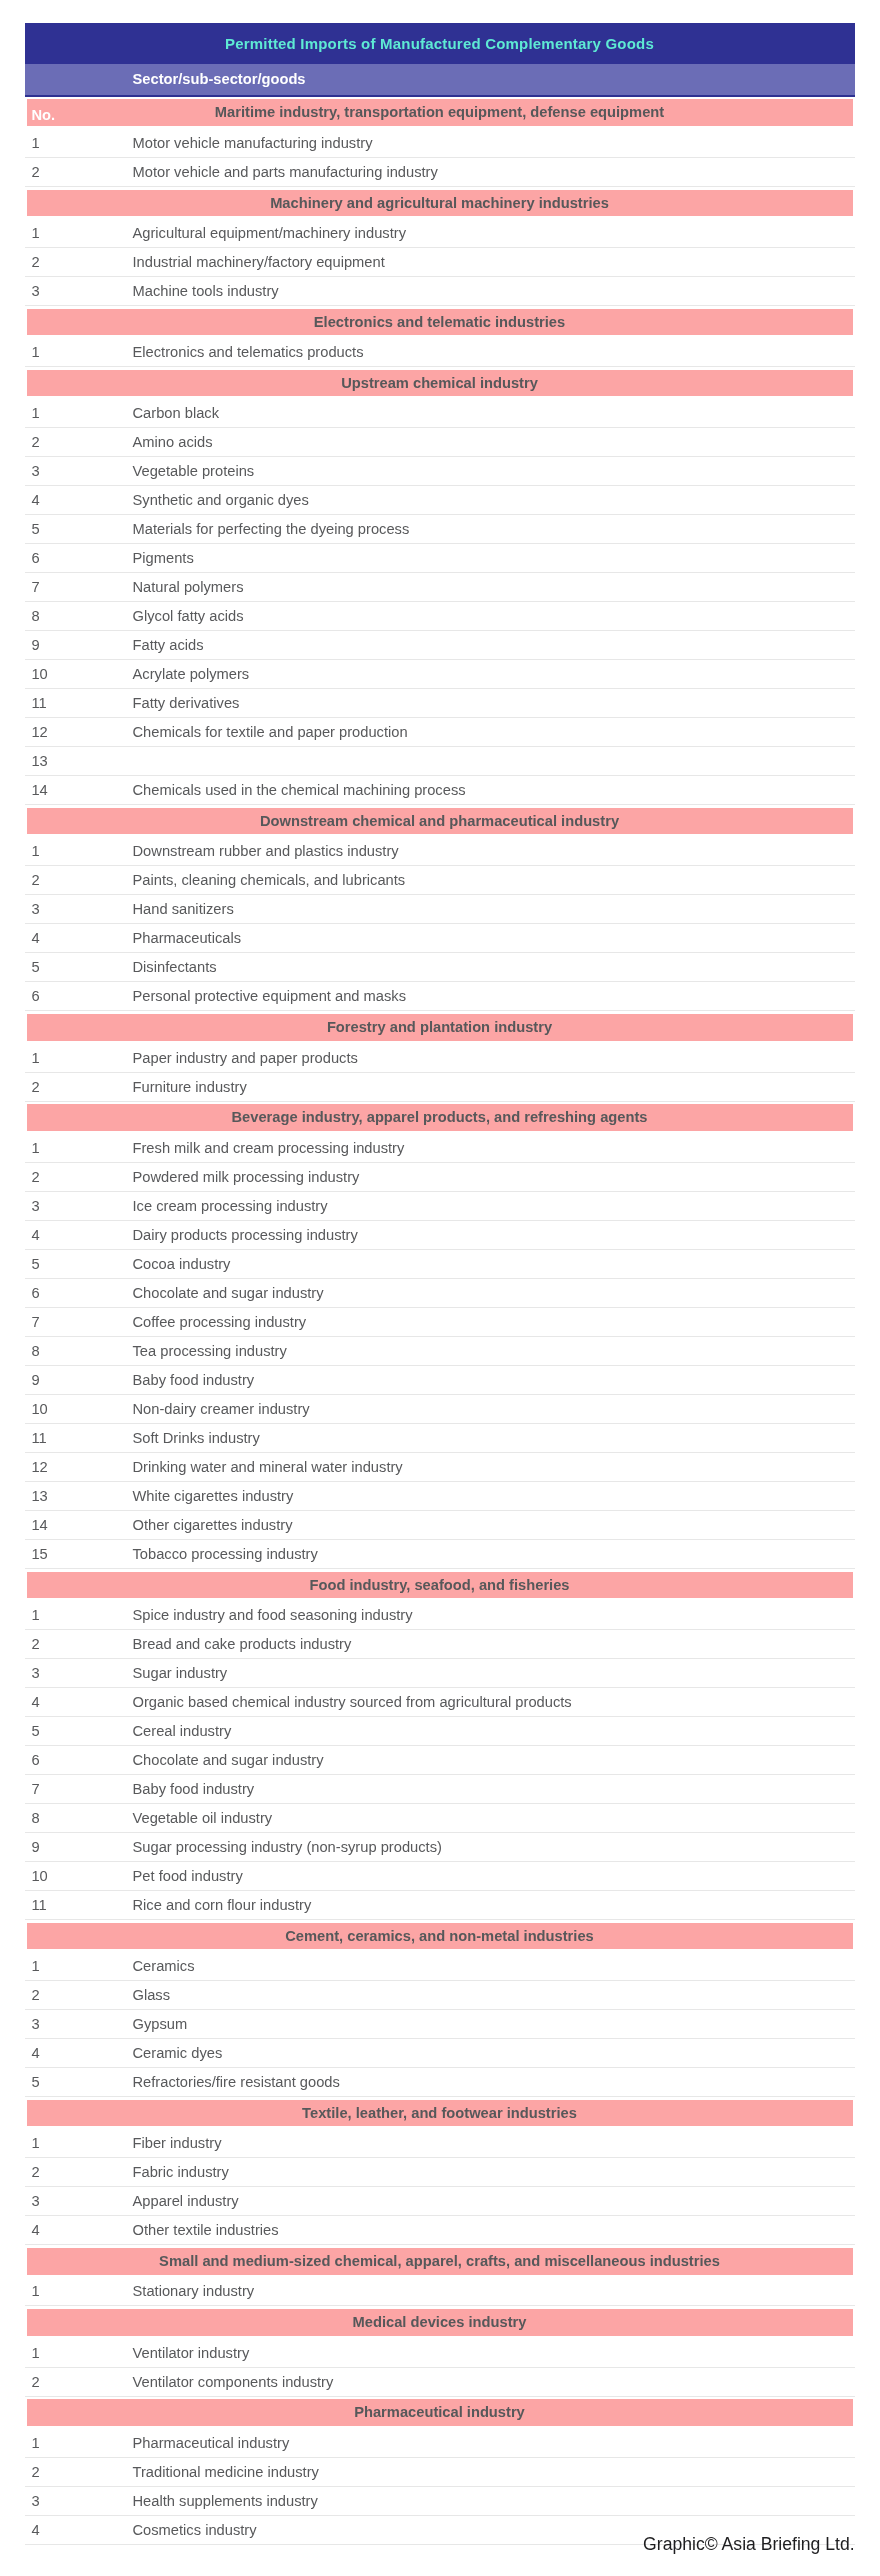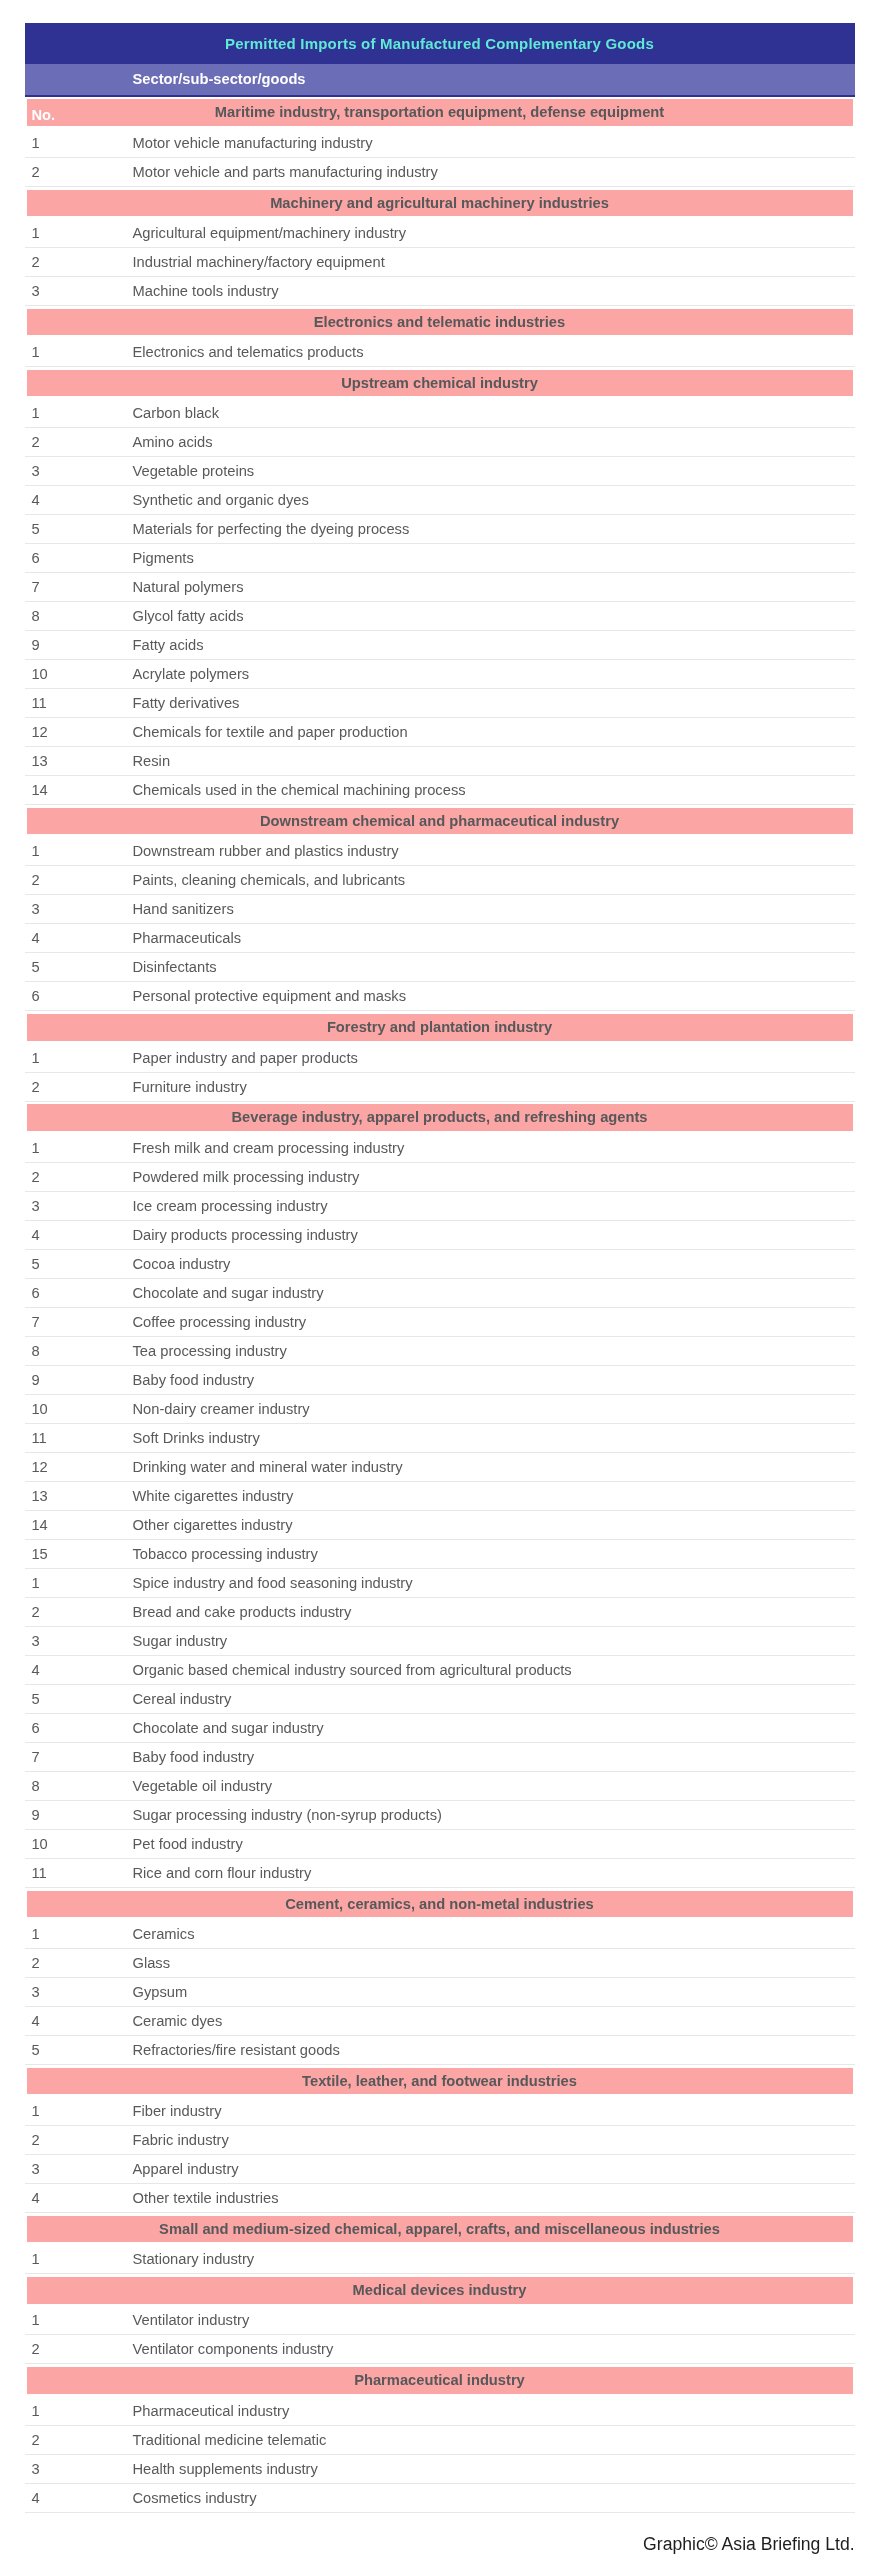--- a/index.html
+++ b/index.html
@@ -192,21 +192,20 @@
       <div class="row">
         <div class="no">11</div>
         <div class="sector">Fatty derivatives</div>
       </div>
       <div class="row">
         <div class="no">12</div>
         <div class="sector">Chemicals for textile and paper production</div>
       </div>
       <div class="row">
         <div class="no">13</div>
-        <div class="sector">Resin</div>
       </div>
       <div class="row">
         <div class="no">14</div>
         <div class="sector">Chemicals used in the chemical machining process</div>
       </div>
       <div class="section-bar">Downstream chemical and pharmaceutical industry</div>
       <div class="row">
         <div class="no">1</div>
         <div class="sector">Downstream rubber and plastics industry</div>
       </div>
@@ -293,20 +292,21 @@
         <div class="sector">White cigarettes industry</div>
       </div>
       <div class="row">
         <div class="no">14</div>
         <div class="sector">Other cigarettes industry</div>
       </div>
       <div class="row">
         <div class="no">15</div>
         <div class="sector">Tobacco processing industry</div>
       </div>
+      <div class="section-bar">Food industry, seafood, and fisheries</div>
       <div class="row">
         <div class="no">1</div>
         <div class="sector">Spice industry and food seasoning industry</div>
       </div>
       <div class="row">
         <div class="no">2</div>
         <div class="sector">Bread and cake products industry</div>
       </div>
       <div class="row">
         <div class="no">3</div>
@@ -396,21 +396,21 @@
         <div class="no">2</div>
         <div class="sector">Ventilator components industry</div>
       </div>
       <div class="section-bar">Pharmaceutical industry</div>
       <div class="row">
         <div class="no">1</div>
         <div class="sector">Pharmaceutical industry</div>
       </div>
       <div class="row">
         <div class="no">2</div>
-        <div class="sector">Traditional medicine telematic</div>
+        <div class="sector">Traditional medicine industry</div>
       </div>
       <div class="row">
         <div class="no">3</div>
         <div class="sector">Health supplements industry</div>
       </div>
       <div class="row">
         <div class="no">4</div>
         <div class="sector">Cosmetics industry</div>
       </div>
     </div>

